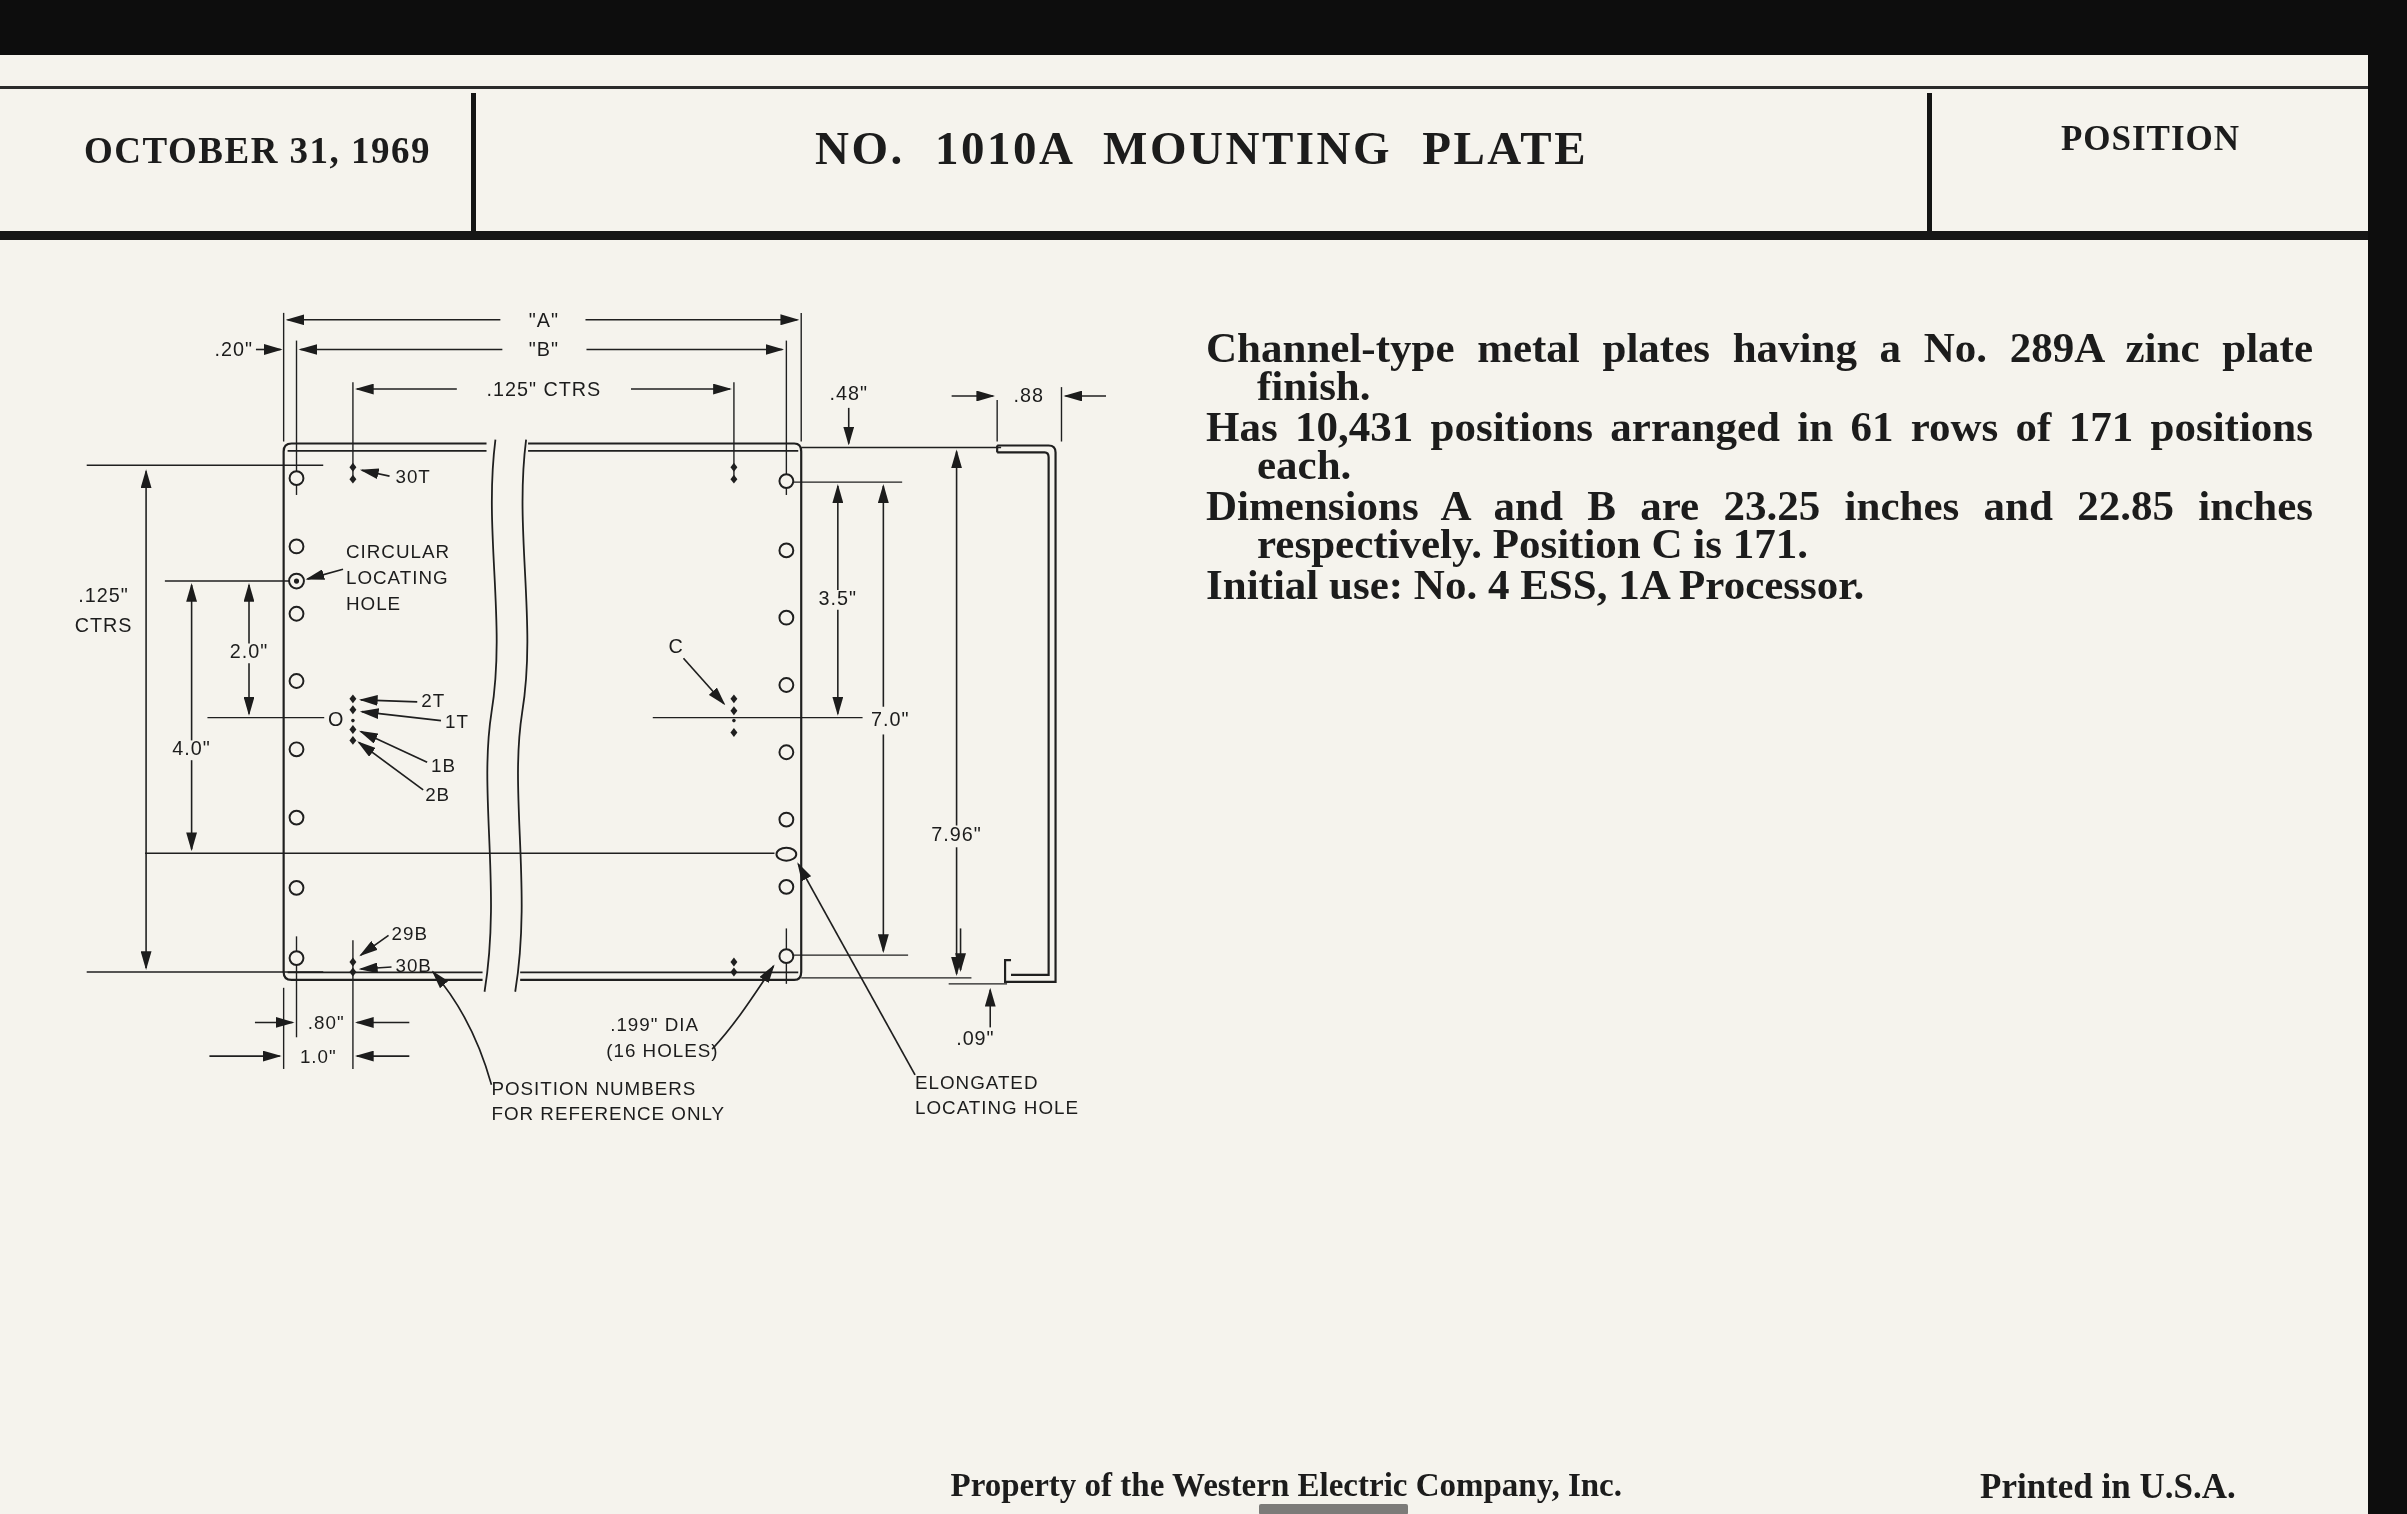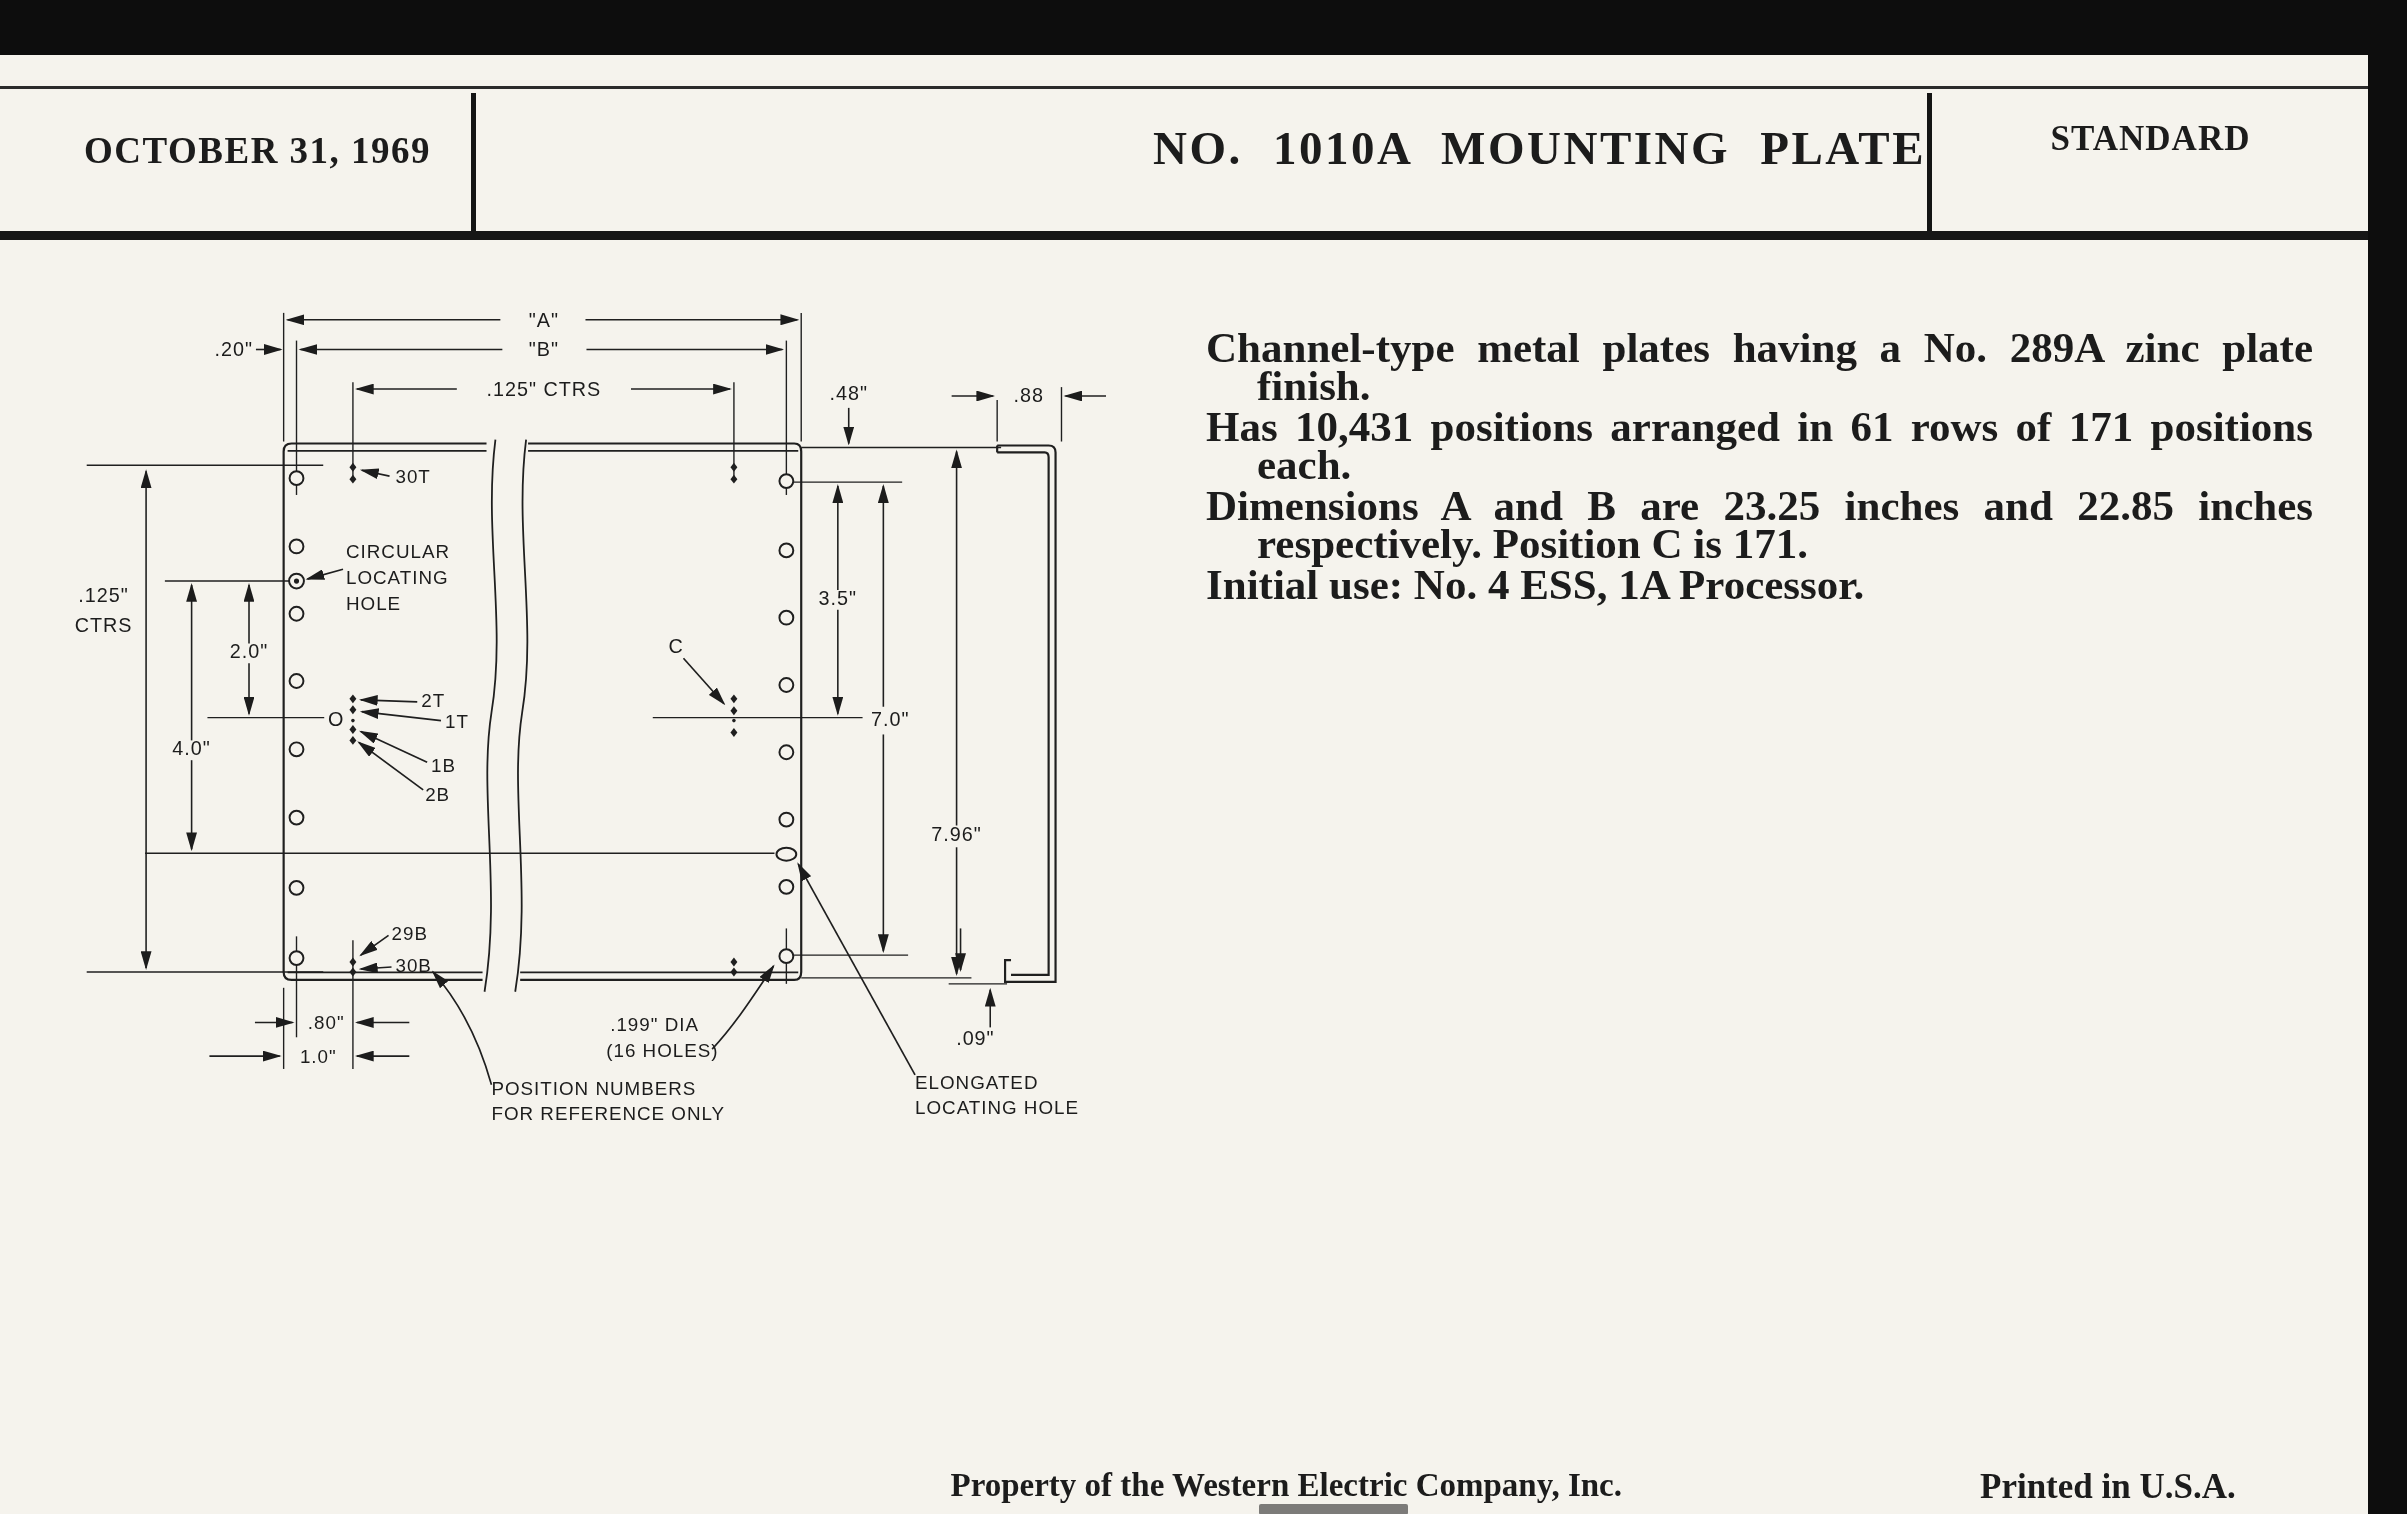--- a/index.html
+++ b/index.html
@@ -8,21 +8,21 @@
     font-family:"Liberation Serif", serif;color:#1c1c1c;overflow:hidden;
   }
   .page{position:absolute;left:0;top:55px;width:2368px;height:1459px;background:#f5f3ed;}
   .topbar{position:absolute;left:0;top:0;width:2408px;height:55px;background:#0d0d0d;}
   .rightbar{position:absolute;left:2368px;top:0;width:40px;height:1515px;background:#0d0d0d;}
   .rule-thin{position:absolute;left:0;top:86px;width:2368px;height:3px;background:#2b2b2b;}
   .rule-thick{position:absolute;left:0;top:231px;width:2368px;height:9px;background:#161616;}
   .hdr-date{position:absolute;left:84px;top:129px;font-size:37px;font-weight:700;letter-spacing:1.5px;white-space:nowrap;}
   .hdr-div1{position:absolute;left:471px;top:93px;width:5px;height:139px;background:#141414;}
   .hdr-div2{position:absolute;left:1927px;top:93px;width:5px;height:139px;background:#141414;}
-  .hdr-title{position:absolute;left:477px;top:121px;width:1449px;text-align:right;font-size:47px;font-weight:700;letter-spacing:2.5px;word-spacing:16px;white-space:nowrap;}
+  .hdr-title{position:absolute;left:477px;top:121px;width:1449px;text-align:center;font-size:47px;font-weight:700;letter-spacing:2.5px;word-spacing:16px;white-space:nowrap;}
   .hdr-std{position:absolute;left:1932px;top:117px;width:437px;text-align:center;font-size:35px;font-weight:700;line-height:1.26;letter-spacing:1px;}
   .desc{position:absolute;left:1206px;top:289px;width:1107px;font-size:43px;font-weight:700;line-height:38px;margin-top:40px;}
   .desc p{margin:0 0 3px 0;padding-left:51px;text-indent:-51px;text-align:justify;}
   .foot-left{position:absolute;left:820px;top:1467px;width:802px;text-align:right;font-size:33px;font-weight:700;white-space:nowrap;}
   .foot-right{position:absolute;left:1980px;top:1467px;width:311px;text-align:left;font-size:35px;font-weight:700;white-space:nowrap;}
   .smudge{position:absolute;left:1259px;top:1504px;width:149px;height:11px;background:#3a3a3a;opacity:.65;border-radius:2px;}
   .diagram{position:absolute;left:59px;top:285px;width:1049px;height:891px;}
   svg text{font-family:"Liberation Sans", sans-serif;font-size:20px;fill:#1c1c1c;letter-spacing:1px;}
   svg text.sm{font-size:19px;}
 </style>
@@ -32,21 +32,21 @@
 <div class="topbar"></div>
 <div class="rightbar"></div>
 <div class="page"></div>
 
 <div class="rule-thin"></div>
 <div class="hdr-date">OCTOBER 31, 1969</div>
 <div class="hdr-div1"></div>
 <div class="hdr-title">NO. 1010A MOUNTING PLATE</div>
 <div class="hdr-div2"></div>
 <div class="hdr-std">
-  <div>STANDARD</div>
+  <div>POSITION</div>
 </div>
 <div class="rule-thick"></div>
 
 <div class="desc">
   <p>Channel-type metal plates having a No. 289A zinc plate finish.</p>
   <p>Has 10,431 positions arranged in 61 rows of 171 positions each.</p>
   <p>Dimensions A and B are 23.25 inches and 22.85 inches respectively. Position C is 171.</p>
   <p>Initial use:  No. 4 ESS, 1A Processor.</p>
 </div>
 

